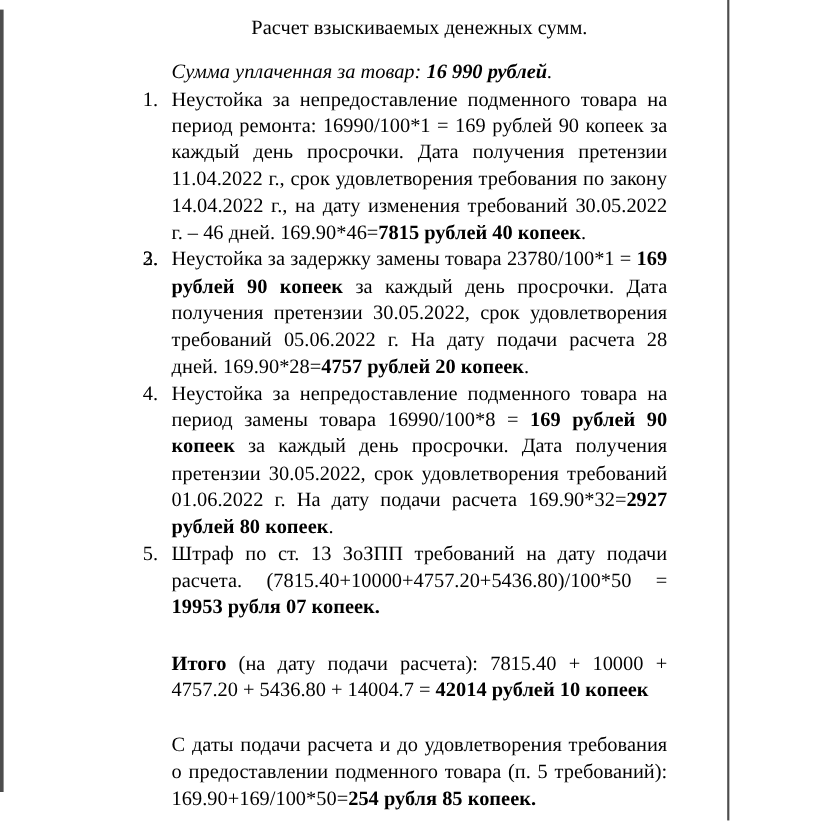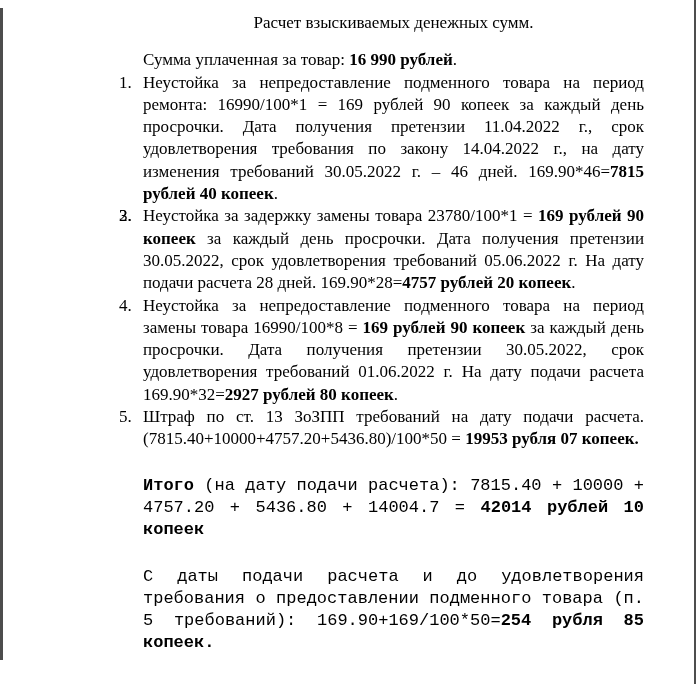--- a/index.html
+++ b/index.html
@@ -2,21 +2,21 @@
 <html lang="ru"><head>
 <meta charset="utf-8">
 <style>
   html, body {
     margin: 0;
     padding: 0;
     background: #ffffff;
   }
   .page {
     position: relative;
-    width: 696px;
+    width: 608px;
     height: 684px;
     background: #ffffff;
     overflow: hidden;
     color: #000000;
     font-family: "Liberation Serif", "DejaVu Serif", serif;
     font-size: 17px;
     line-height: 22.3px;
   }
   .edge {
     position: absolute;
@@ -29,38 +29,38 @@
   .content-title {
     margin: 12px 52px 0 143px;
     text-align: center;
   }
   .para {
     margin: 0 52px 0 143px;
     text-align: justify;
   }
   .intro {
     margin-top: 15px;
+    font-style: italic;
   }
   .calc-list {
     list-style: none;
     margin: 0;
     padding: 0 52px 0 143px;
   }
   .calc-list .list-item {
     position: relative;
     text-align: justify;
   }
   .calc-list .num {
     position: absolute;
     left: -24px;
     top: 0;
   }
   .para-gap {
     margin-top: 24px;
-    font-family: Liberation Mono, monospace;
   }
   b { font-weight: bold; }
 </style>
 </head>
 <body>
 
 <div class="page">
   <div class="edge edge-left"></div>
   <div class="edge edge-right"></div>
 

